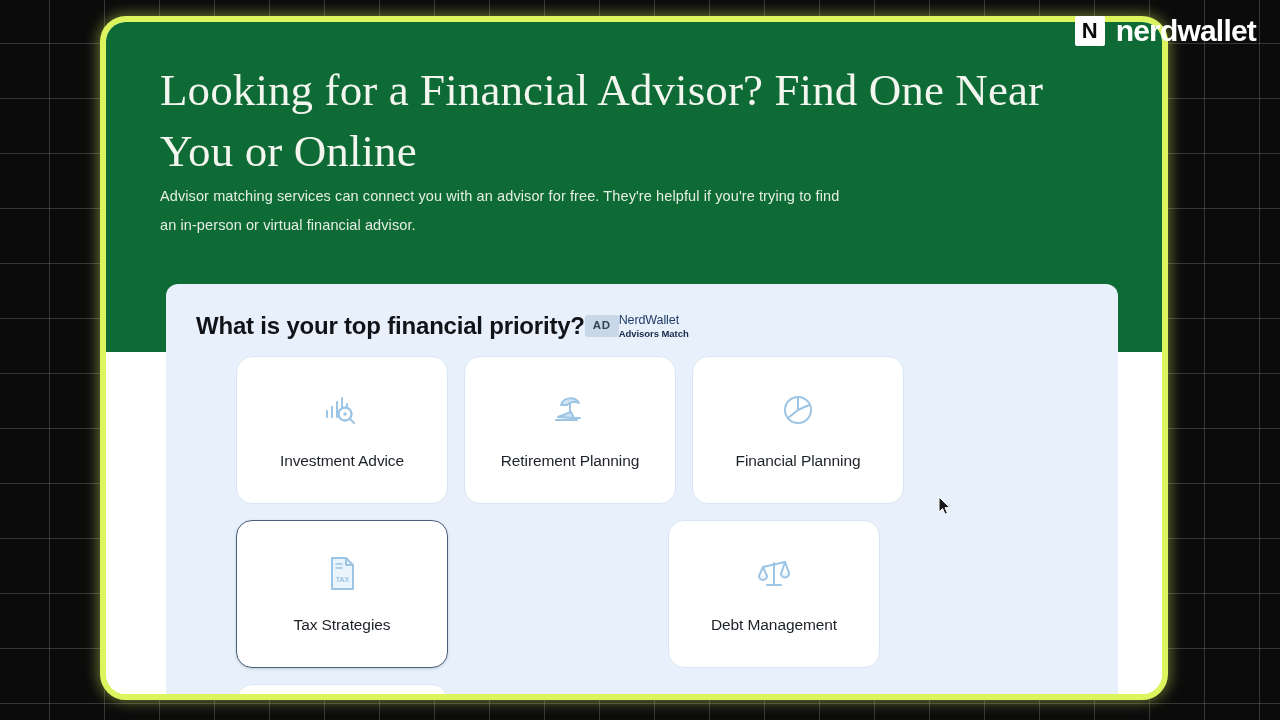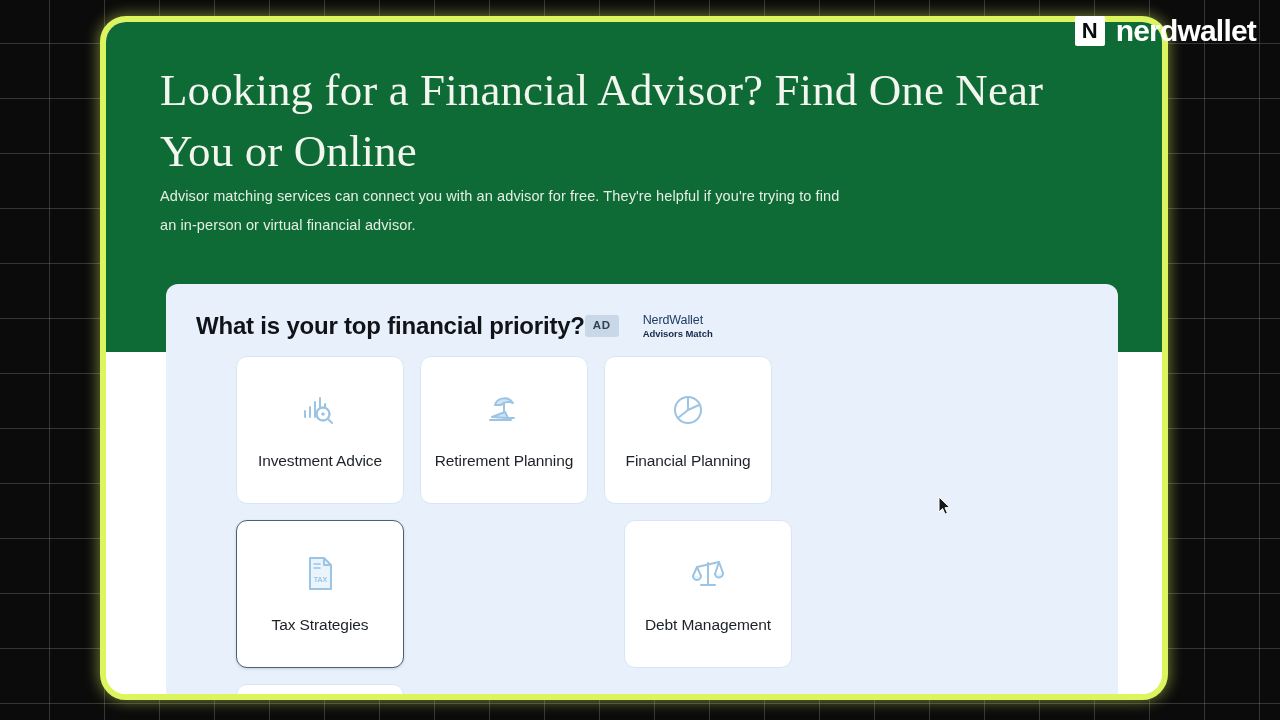--- a/index.html
+++ b/index.html
@@ -100,44 +100,44 @@
     display:flex; align-items:center; 
     padding:28px 26px 0 30px;
   }
 
   #panel-title{
     font-size:24px; font-weight:bold; color:#101318;
     letter-spacing:-0.2px;
   }
 
   
-  #ad-badge{ display:flex; align-items:center; gap:24px; }
+  #ad-badge{ display:flex; align-items:center; gap:0; }
   #ad-chip{
     background:#c8d8e8; color:#33414f;
     font-size:11.5px; font-weight:bold; letter-spacing:0.6px;
     padding:5px 8px; border-radius:3px; line-height:1;
   }
   #ad-words{ line-height:1.2; }
   #ad-brand{ font-size:12.5px; color:#1f3c66; font-weight:500; letter-spacing:-0.1px;}
   #ad-sub{ font-size:9.5px; color:#16294a; font-weight:bold; letter-spacing:-0.05px;}
 
   
   #options{
     display:flex; flex-wrap:wrap;
     gap:16px;
     padding:16px 0 0 10px;
     width:714px;
     margin-left:60px;
   }
 
   .opt{
-    width:168px; height:148px;
+    width:212px; height:148px;
     background:#ffffff;
     border:1px solid #d9e6f2;
-    border-radius:11px;
+    border-radius:16px;
     display:flex; flex-direction:column;
     align-items:center; justify-content:center;
     gap:12px;
     cursor:pointer;
     position:relative;
   }
   .opt.selected{
     border:1.6px solid #4a5f7a;
     box-shadow:0 1px 3px rgba(30,50,80,0.18);
   }

